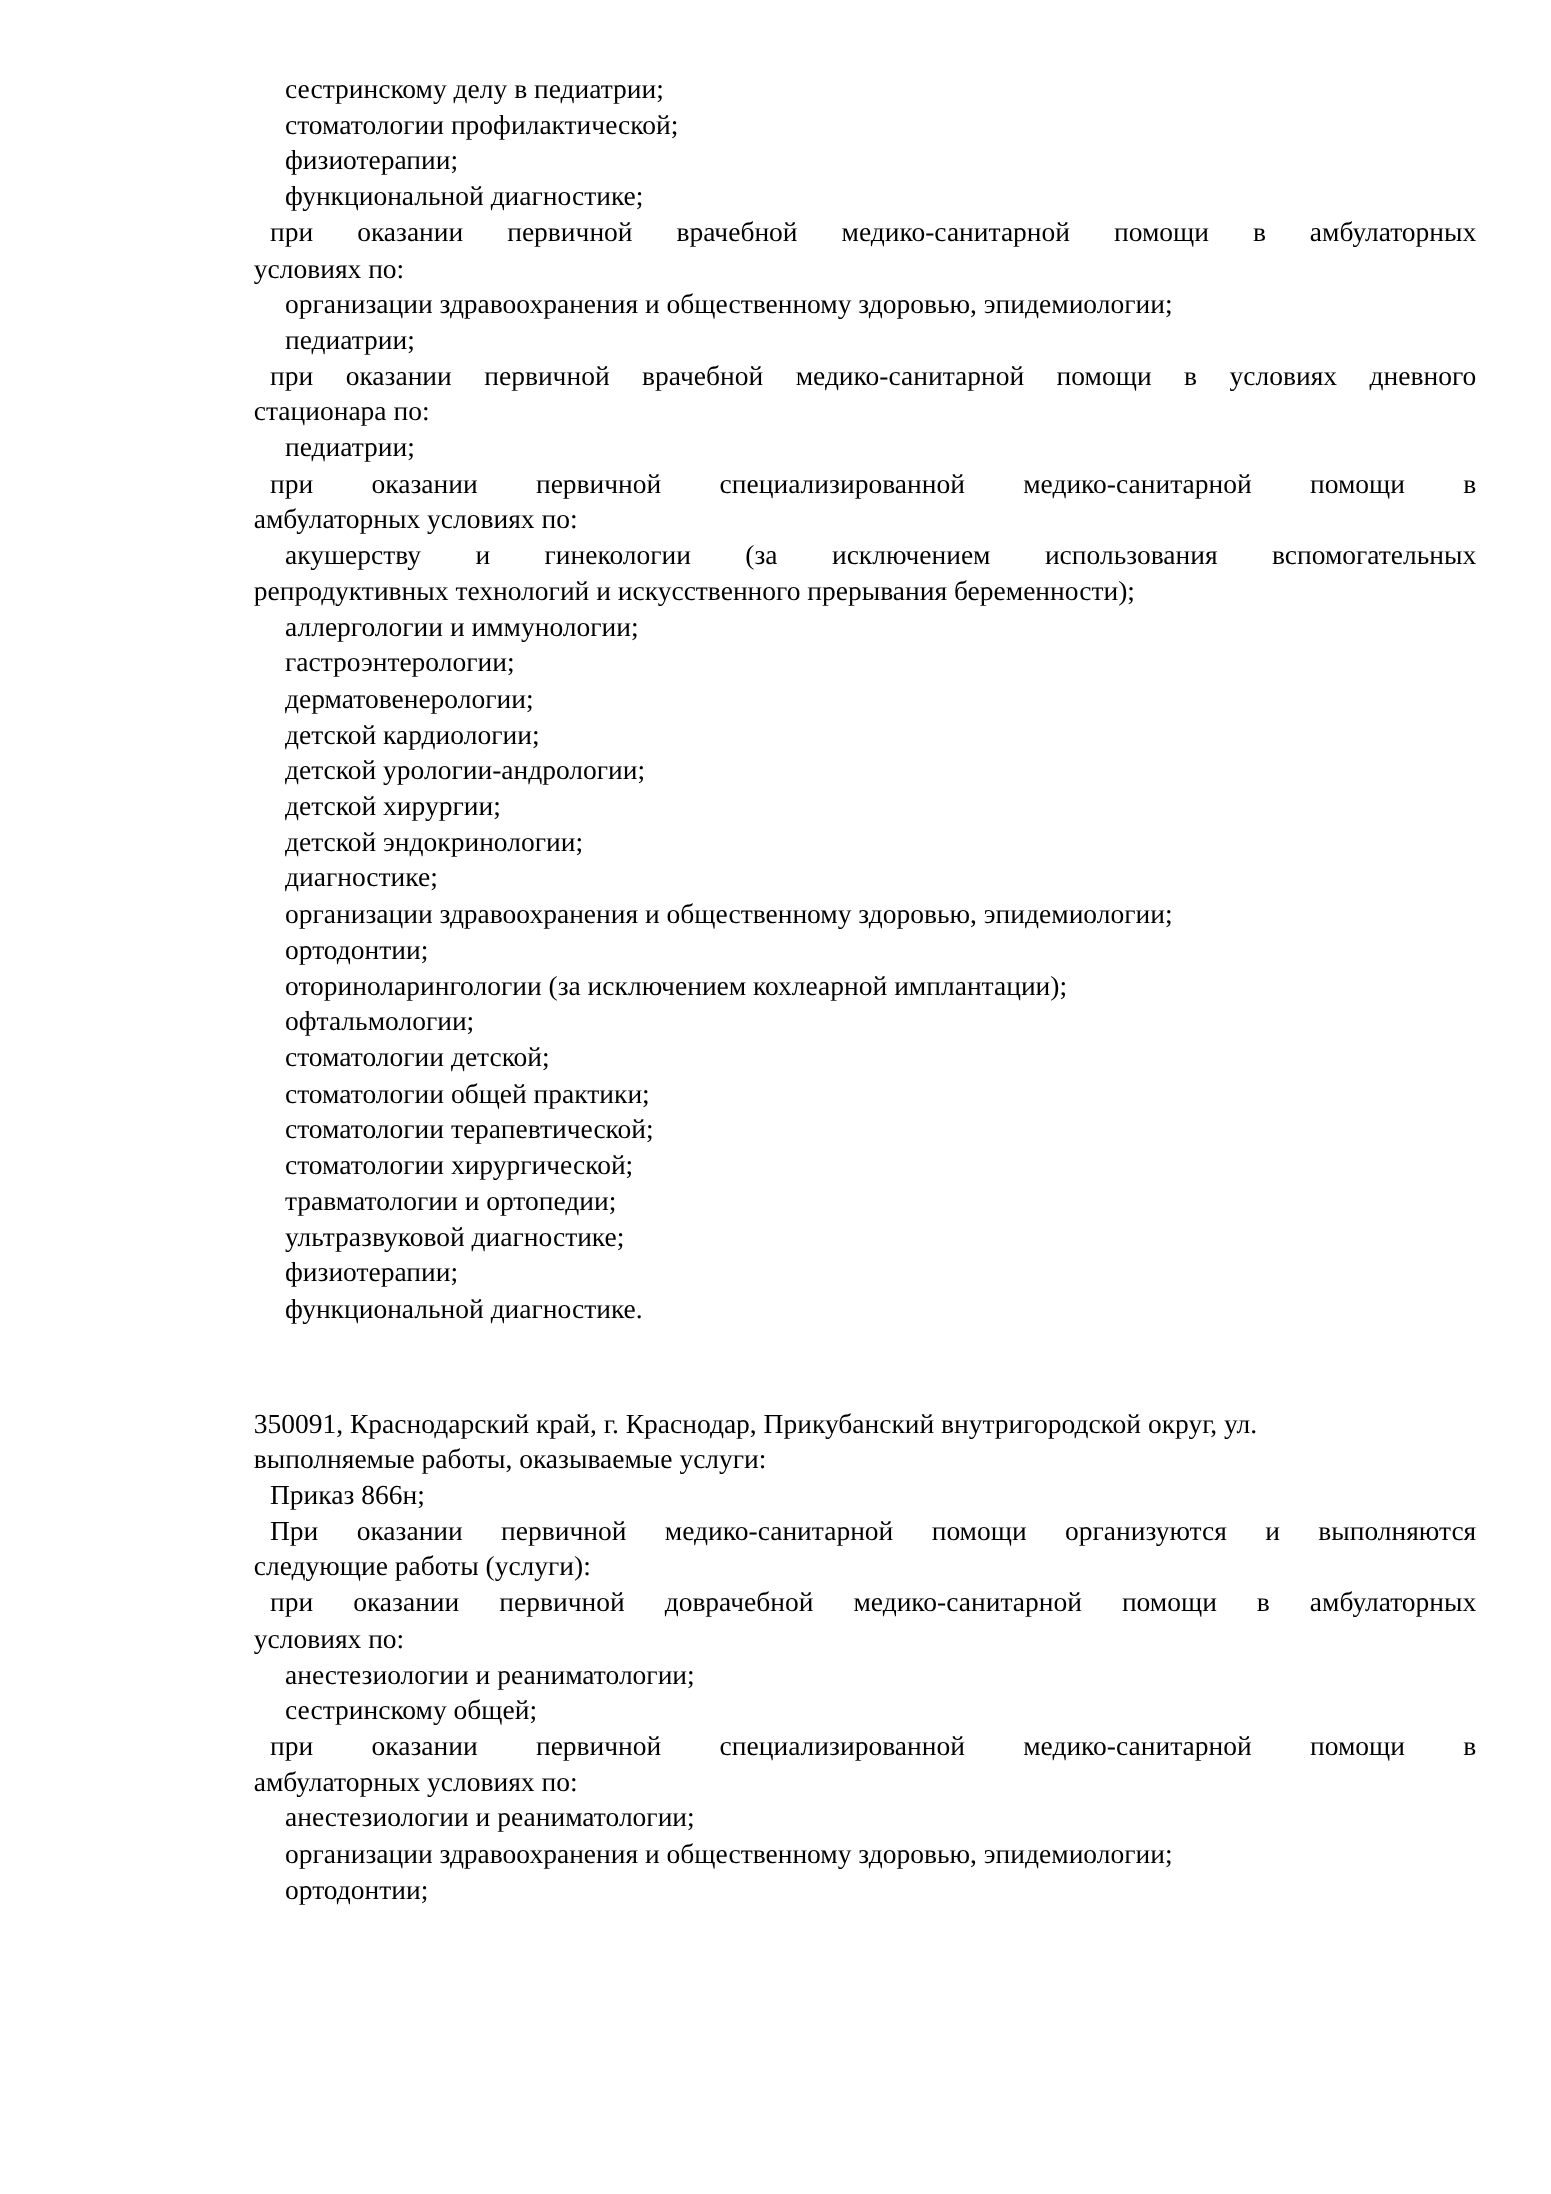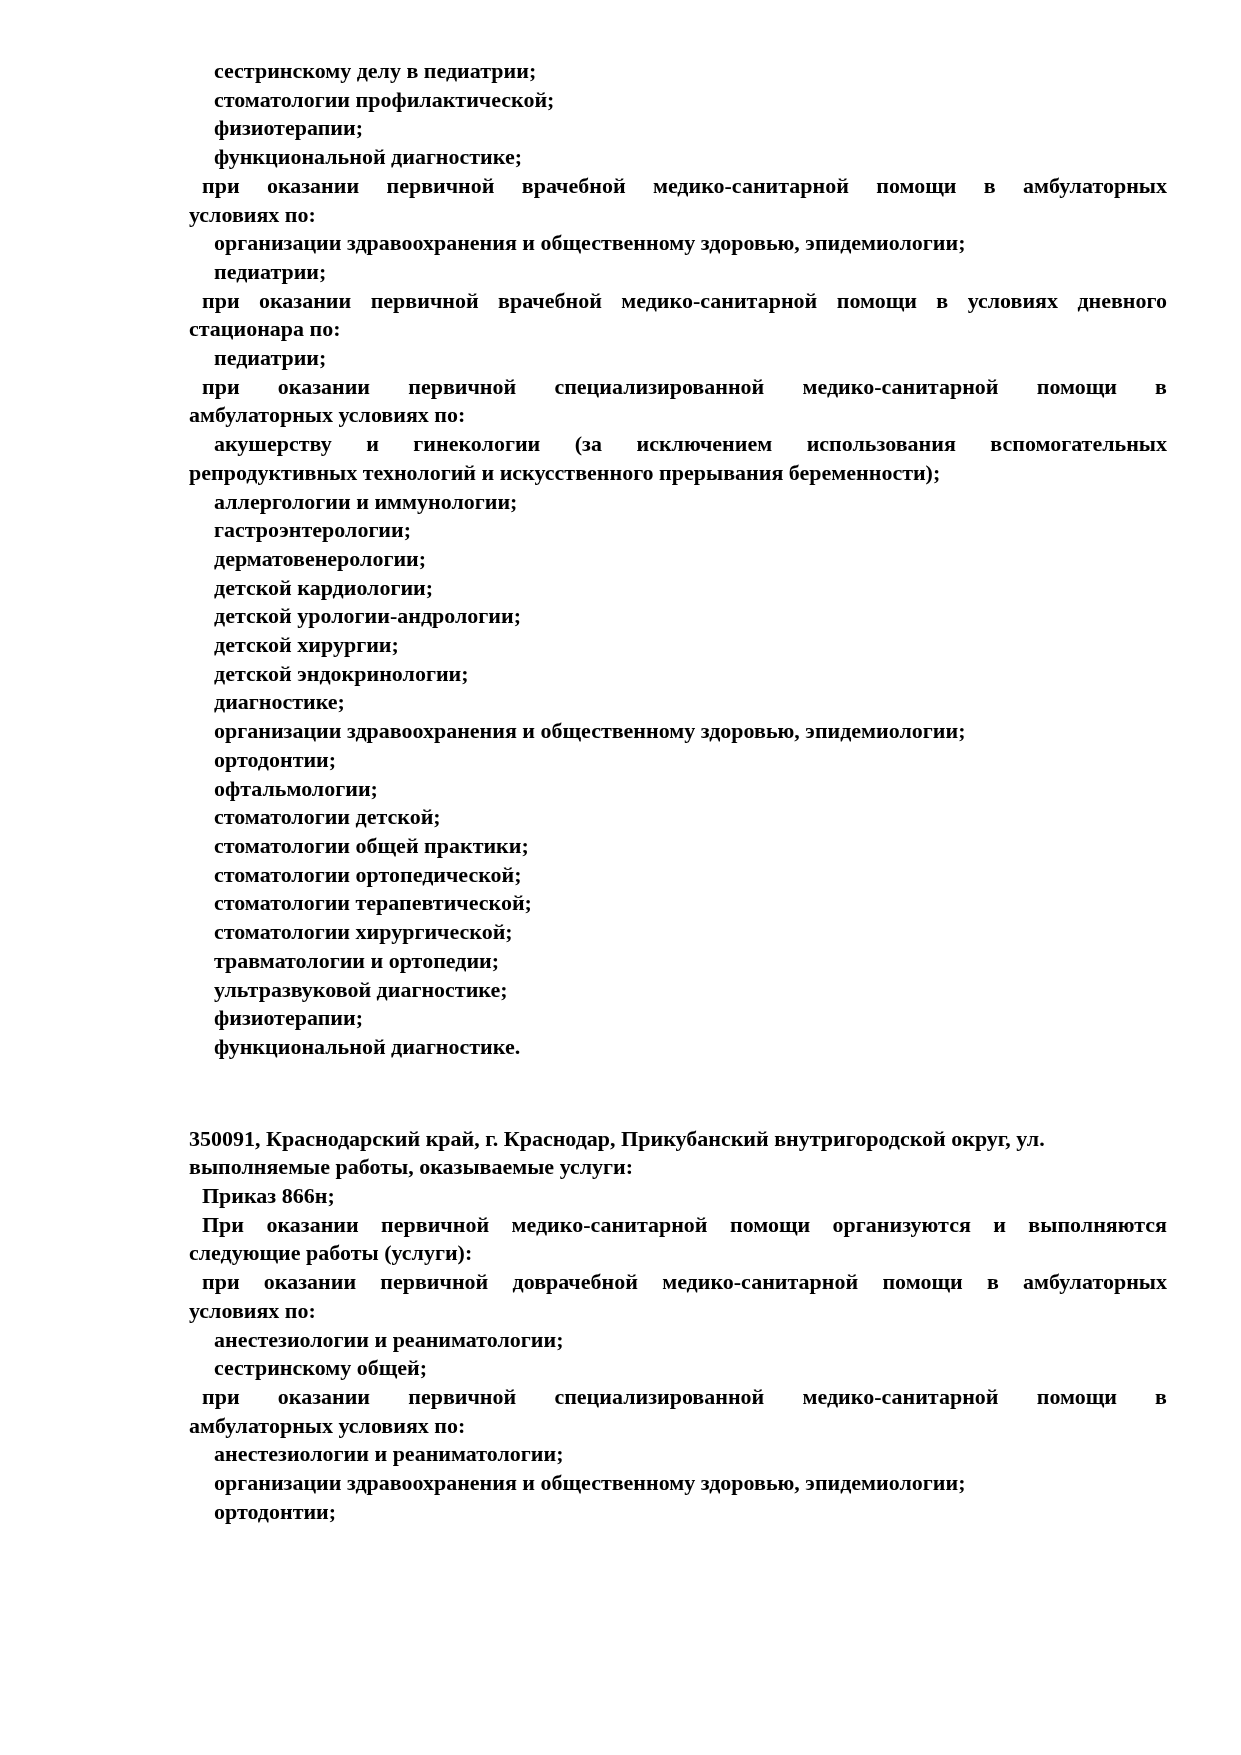--- a/index.html
+++ b/index.html
@@ -8,24 +8,23 @@
     height: 1755px;
     background: #ffffff;
     color: #000000;
     font-family: "Liberation Serif", "DejaVu Serif", serif;
     font-size: 22px;
     position: relative;
     overflow: hidden;
   }
   .doc {
     position: absolute;
-    left: 189px;
+    left: 203px;
     top: 57px;
     width: 978px;
-    font-weight: bold;
   }
   .ln {
     margin: 0;
     line-height: 28.7px;
     text-align: justify;
     text-align-last: left;
   }
   .ln.st { text-align-last: justify; }
   .ind0 { padding-left: 0; }
   .ind1 { padding-left: 13px; }
@@ -54,24 +53,24 @@
     <p class="ln ind2">аллергологии и иммунологии;</p>
     <p class="ln ind2">гастроэнтерологии;</p>
     <p class="ln ind2">дерматовенерологии;</p>
     <p class="ln ind2">детской кардиологии;</p>
     <p class="ln ind2">детской урологии-андрологии;</p>
     <p class="ln ind2">детской хирургии;</p>
     <p class="ln ind2">детской эндокринологии;</p>
     <p class="ln ind2">диагностике;</p>
     <p class="ln ind2">организации здравоохранения и общественному здоровью, эпидемиологии;</p>
     <p class="ln ind2">ортодонтии;</p>
+    <p class="ln ind2">оториноларингологии (за исключением кохлеарной имплантации);</p>
     <p class="ln ind2">офтальмологии;</p>
     <p class="ln ind2">стоматологии детской;</p>
     <p class="ln ind2">стоматологии общей практики;</p>
-    <p class="ln ind2">стоматологии ортопедической;</p>
     <p class="ln ind2">стоматологии терапевтической;</p>
     <p class="ln ind2">стоматологии хирургической;</p>
     <p class="ln ind2">травматологии и ортопедии;</p>
     <p class="ln ind2">ультразвуковой диагностике;</p>
     <p class="ln ind2">физиотерапии;</p>
     <p class="ln ind2">функциональной диагностике.</p>
     <p class="ln ind0 gap">350091, Краснодарский край, г. Краснодар, Прикубанский внутригородской округ, ул.</p>
     <p class="ln ind0">выполняемые работы, оказываемые услуги:</p>
     <p class="ln ind1">Приказ 866н;</p>
     <p class="ln ind1 st">При оказании первичной медико-санитарной помощи организуются и выполняются</p>

